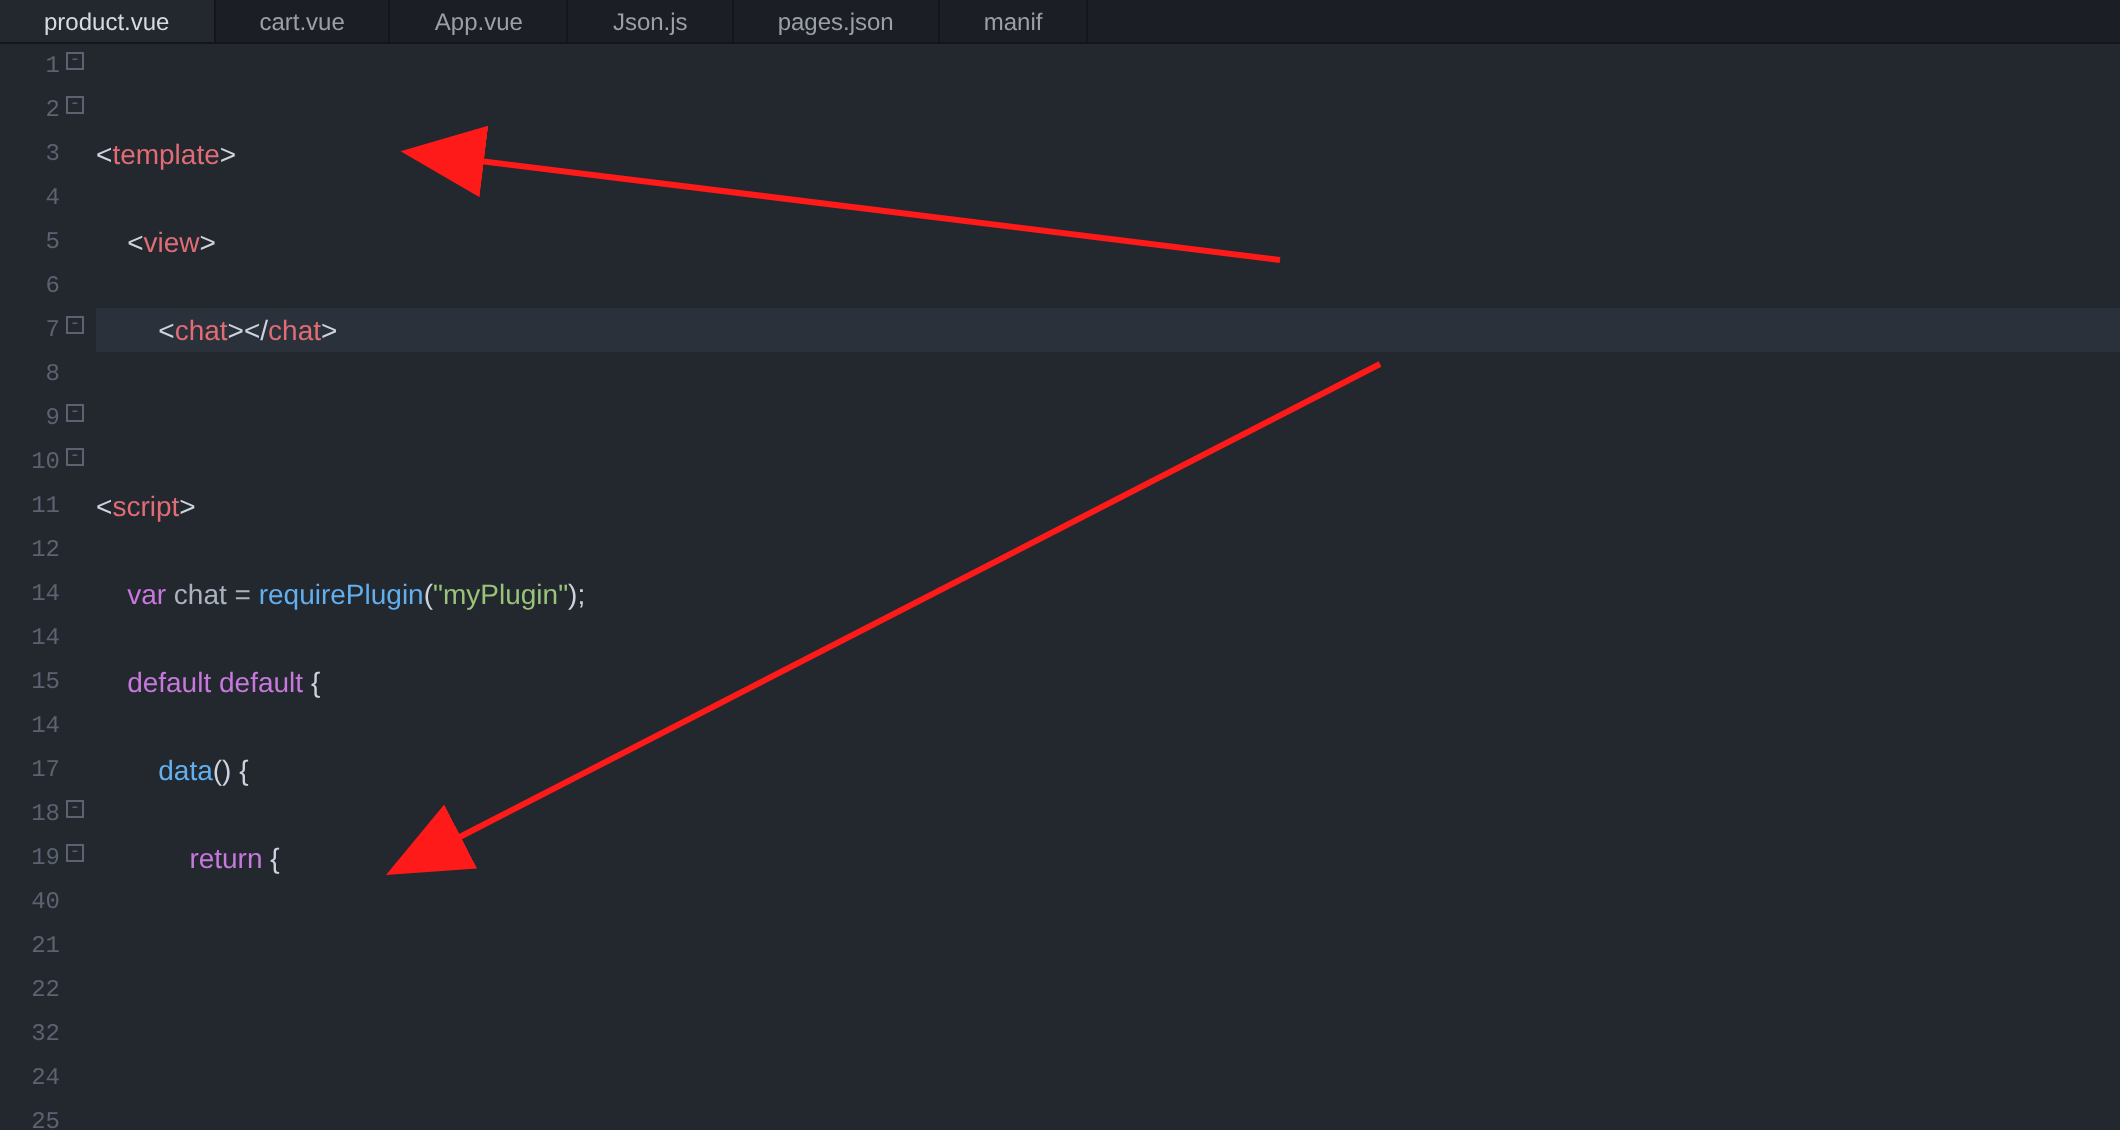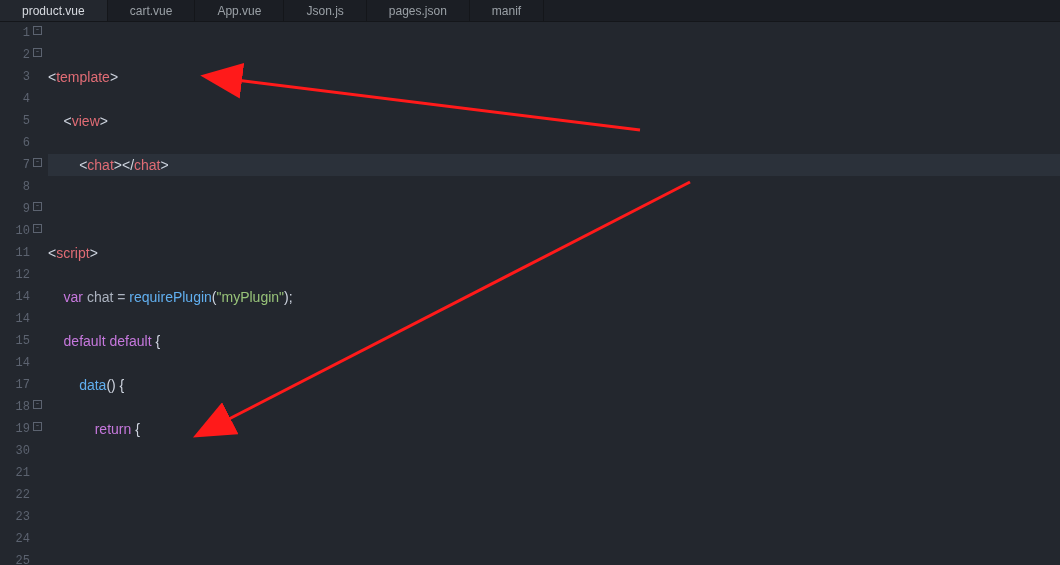--- a/index.html
+++ b/index.html
@@ -142,24 +142,24 @@
         <div class="gutln">10<div class="fold">-</div></div>
         <div class="gutln">11</div>
         <div class="gutln">12</div>
         <div class="gutln">14</div>
         <div class="gutln">14</div>
         <div class="gutln">15</div>
         <div class="gutln">14</div>
         <div class="gutln">17</div>
         <div class="gutln">18<div class="fold">-</div></div>
         <div class="gutln">19<div class="fold">-</div></div>
-        <div class="gutln">30</div>
+        <div class="gutln">40</div>
         <div class="gutln">21</div>
         <div class="gutln">22</div>
-        <div class="gutln">23</div>
+        <div class="gutln">32</div>
         <div class="gutln">24</div>
         <div class="gutln">25</div>
       </div>
     <div class="code" id="code">
 
 <div class="line"><span class="punct">&lt;</span><span class="tag">template</span><span class="punct">&gt;</span></div>
 <div class="line"><span>    </span><span class="punct">&lt;</span><span class="tag">view</span><span class="punct">&gt;</span></div>
 <div class="line hl"><span>        </span><span class="punct">&lt;</span><span class="tag">chat</span><span class="punct">&gt;</span><span class="punct">&lt;/</span><span class="tag">chat</span><span class="punct">&gt;</span></div>
 <div class="line"></div>
 <div class="line"><span class="punct">&lt;</span><span class="tag">script</span><span class="punct">&gt;</span></div>

